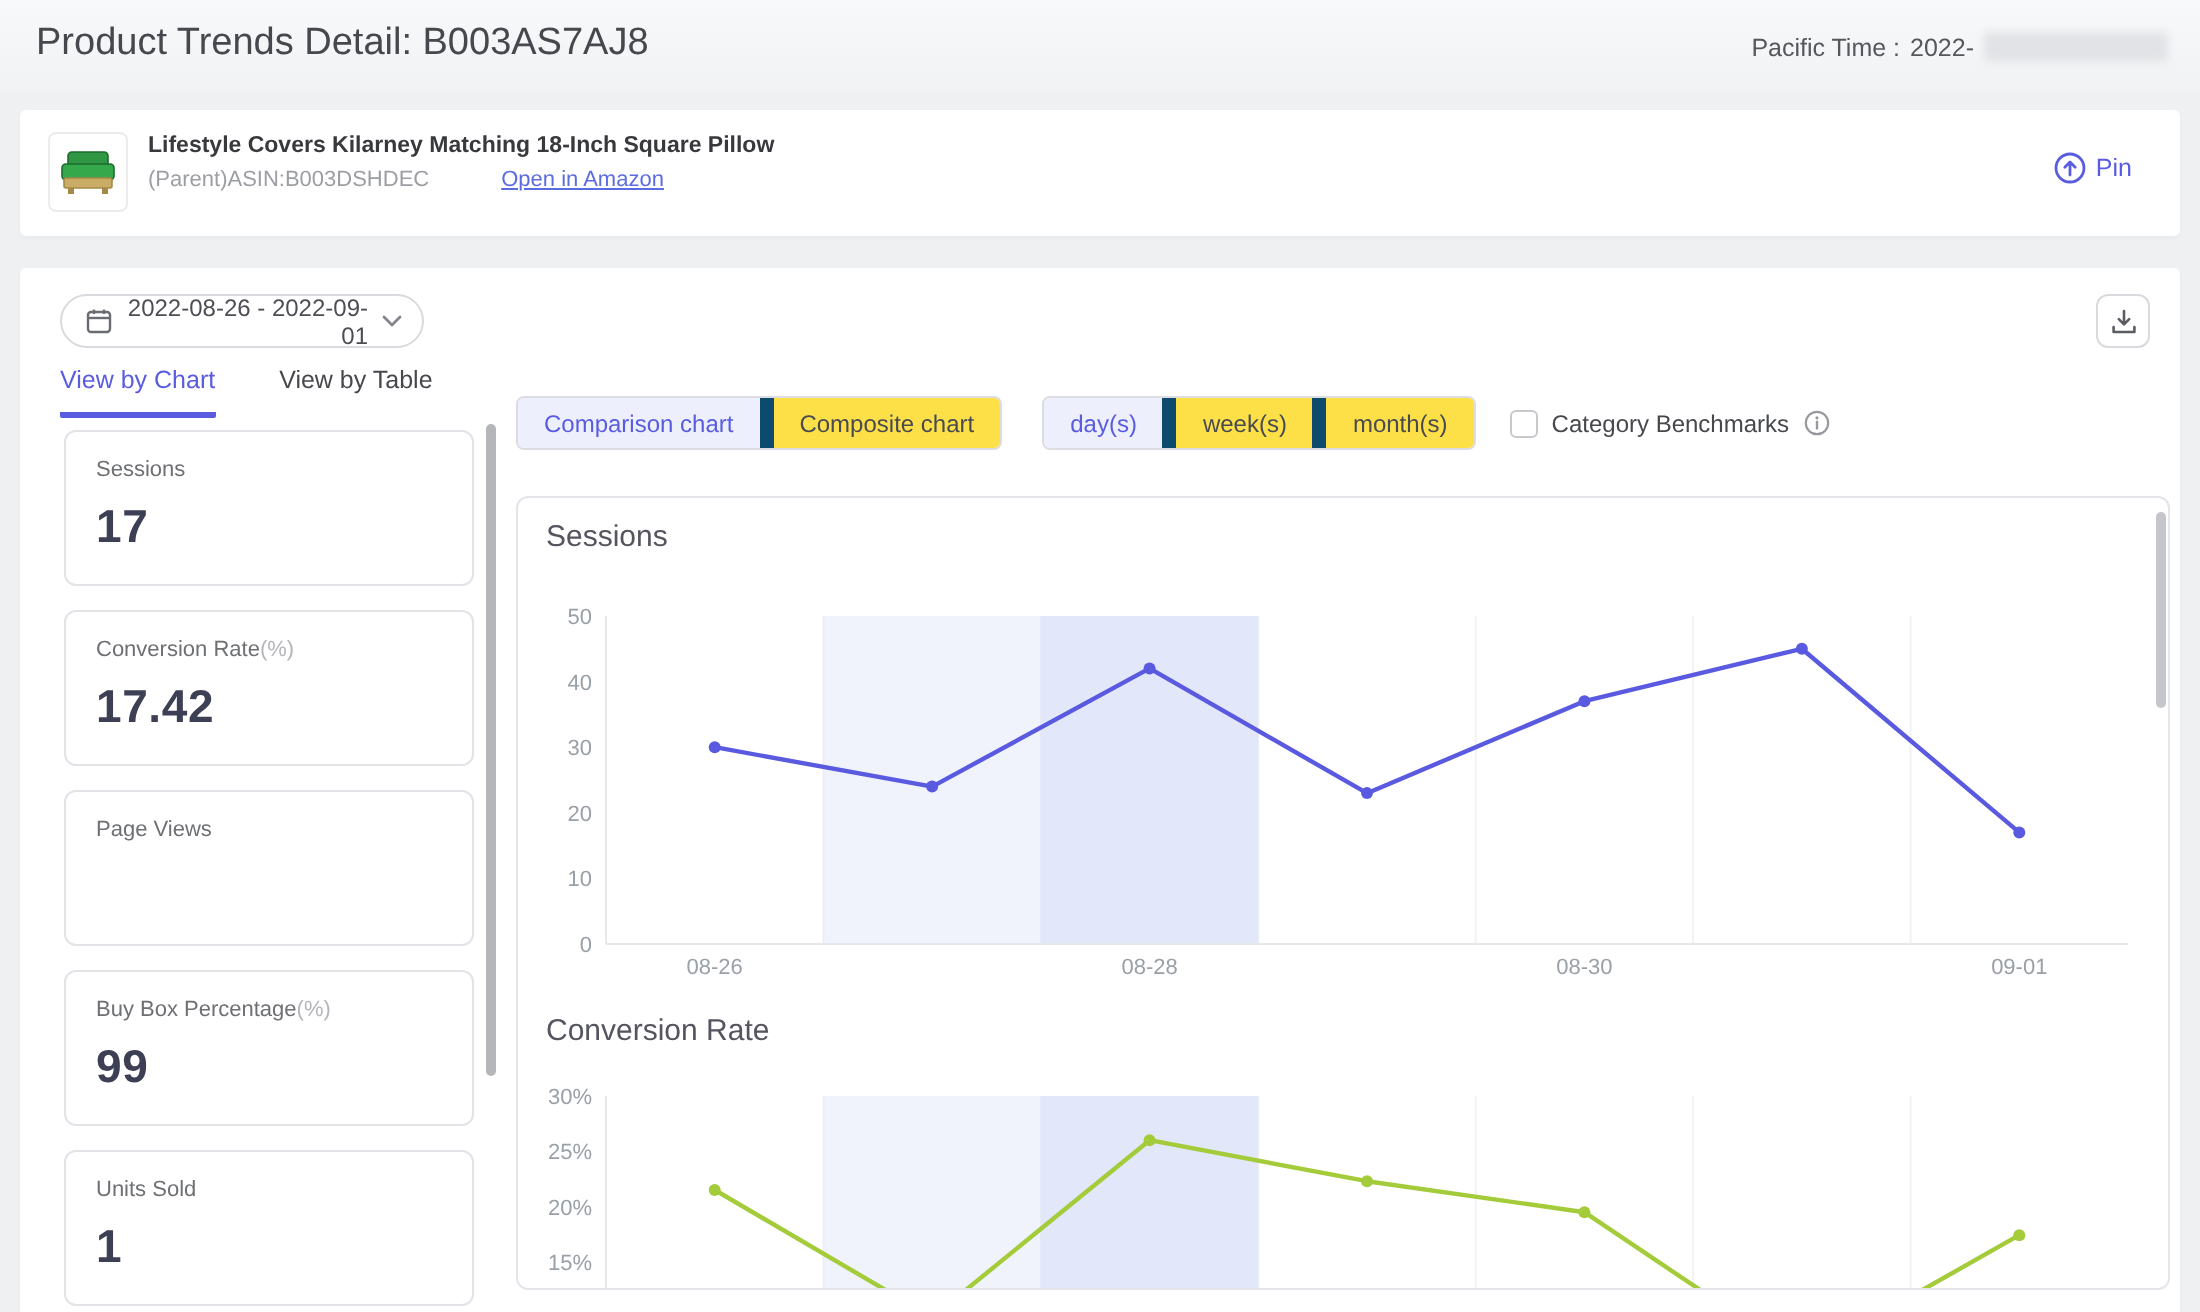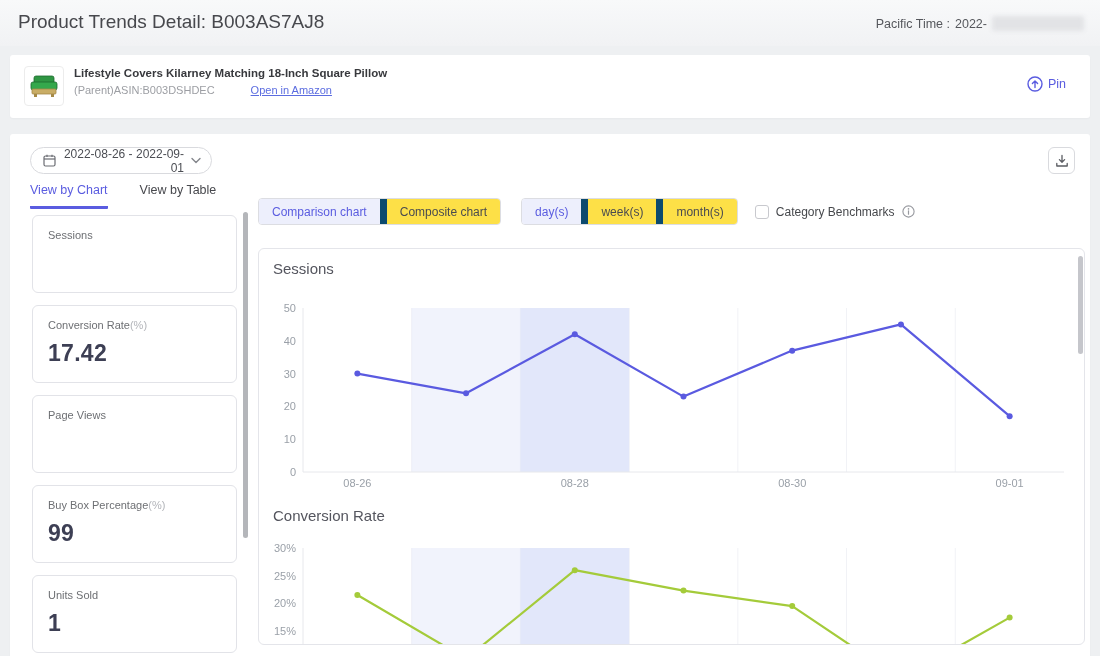--- a/index.html
+++ b/index.html
@@ -125,20 +125,21 @@
   </div>
 
   <div class="tabs" id="tabs">
       <div class="tab active">View by Chart</div>
       <div class="tab">View by Table</div>
     </div>
 
   <div class="metrics" id="metrics">
       <div class="metric-card">
         <div class="m-label">Sessions</div>
+        <div class="m-value">17</div>
       </div>
       <div class="metric-card">
         <div class="m-label">Conversion Rate<span class="m-suffix">(%)</span></div>
         <div class="m-value">17.42</div>
       </div>
       <div class="metric-card">
         <div class="m-label">Page Views</div>
       </div>
       <div class="metric-card">
         <div class="m-label">Buy Box Percentage<span class="m-suffix">(%)</span></div>

